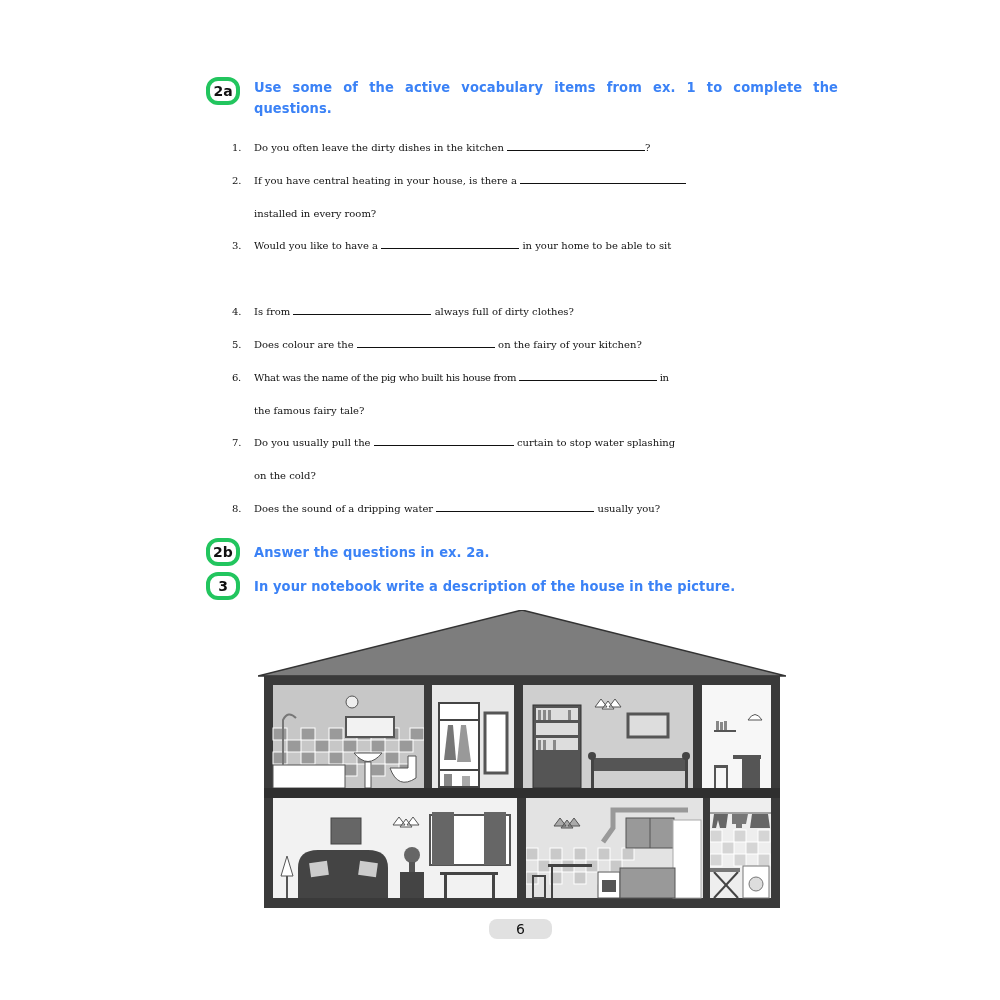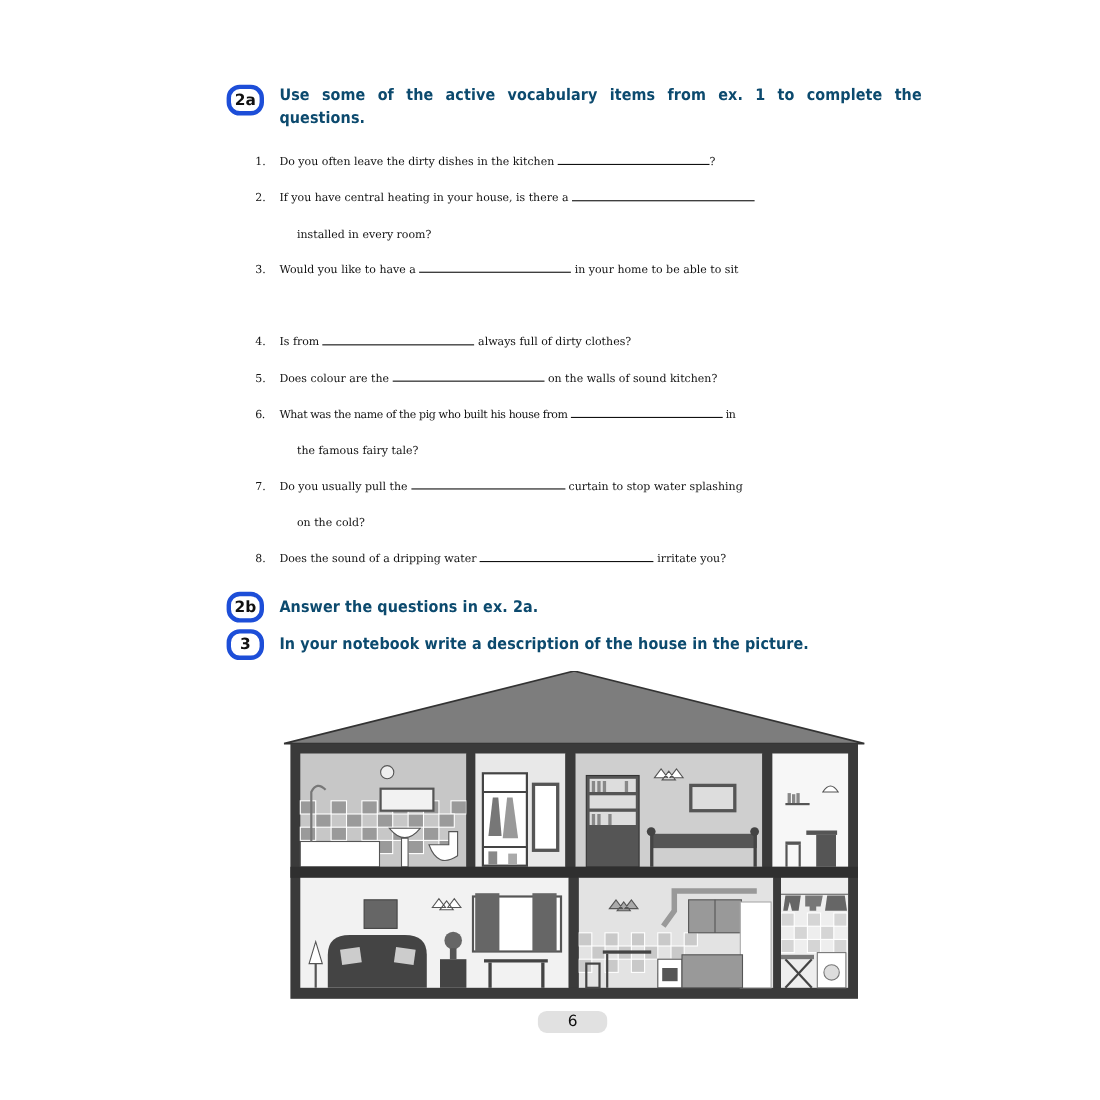--- a/index.html
+++ b/index.html
@@ -1,35 +1,35 @@
 <!DOCTYPE html>
 <html><head>
 <meta charset="utf-8">
 <style>
   html, body { margin:0; padding:0; }
   body { width:1000px; height:1000px; background:#ffffff; position:relative; overflow:hidden; }
   .page { position:absolute; left:0; top:0; width:1000px; height:1000px; }
   .task { position:absolute; left:206px; width:632px; }
   .badge {
     position:absolute; left:0; top:0; width:34px; height:28px;
-    border:4px solid #1d4ed8; border-radius:12px; box-sizing:border-box;
+    border:4px solid #22c55e; border-radius:12px; box-sizing:border-box;
     font-family:"DejaVu Sans", sans-serif; font-weight:bold; font-size:14px; color:#111;
     display:flex; align-items:center; justify-content:center; background:#fff;
   }
   .task-text {
     margin-left:48px; font-family:"DejaVu Sans Condensed","DejaVu Sans", sans-serif;
-    font-weight:bold; font-size:14.5px; line-height:21px; color:#0c4a6e; text-align:justify;
+    font-weight:bold; font-size:14.5px; line-height:21px; color:#3b82f6; text-align:justify;
     letter-spacing:0.1px;
   }
   .q {
     position:absolute; left:232px; width:606px;
     font-family:"DejaVu Serif", serif; font-size:10px; color:#111; line-height:33px;
   }
   .q .num { display:inline-block; width:22px; }
-  .q .cont { display:block; margin-left:38px; }
+  .q .cont { display:block; margin-left:22px; }
   .blank { display:inline-block; border-bottom:1.5px solid #111; height:14px; vertical-align:baseline; }
   .house { position:absolute; left:258px; top:610px; width:528px; height:300px; }
   .page-num {
     position:absolute; left:489px; top:919px; width:63px; height:20px; border-radius:8px;
     background:#e1e1e1; font-family:"DejaVu Sans", sans-serif; font-size:14px; color:#111;
     display:flex; align-items:center; justify-content:center;
   }
 </style>
 </head>
 <body>
@@ -60,41 +60,41 @@
 
   <div class="q" style="top:295px;">
     <span class="num">4.</span><span>Is from</span>
     <span class="blank" style="width:138px;"></span>
     <span>always full of dirty clothes?</span>
   </div>
 
   <div class="q" style="top:328px;">
     <span class="num">5.</span><span>Does colour are the</span>
     <span class="blank" style="width:138px;"></span>
-    <span>on the walls of sound kitchen?</span>
+    <span>on the fairy of your kitchen?</span>
   </div>
 
   <div class="q" style="top:361px; letter-spacing:-0.35px;">
     <span class="num">6.</span><span>What was the name of the pig who built his house from</span>
     <span class="blank" style="width:138px;"></span>
     <span>in</span>
     <span class="cont" style="letter-spacing:0;">the famous fairy tale?</span>
   </div>
 
   <div class="q" style="top:426px;">
     <span class="num">7.</span><span>Do you usually pull the</span>
     <span class="blank" style="width:140px;"></span>
     <span>curtain to stop water splashing</span>
     <span class="cont">on the cold?</span>
   </div>
 
   <div class="q" style="top:492px;">
     <span class="num">8.</span><span>Does the sound of a dripping water</span>
     <span class="blank" style="width:158px;"></span>
-    <span>irritate you?</span>
+    <span>usually you?</span>
   </div>
 
   <div class="task" style="top:538px;">
     <div class="badge">2b</div>
     <div class="task-text" style="line-height:28px;">Answer the questions in ex. 2a.</div>
   </div>
 
   <div class="task" style="top:572px;">
     <div class="badge">3</div>
     <div class="task-text" style="line-height:28px;">In your notebook write a description of the house in the picture.</div>

